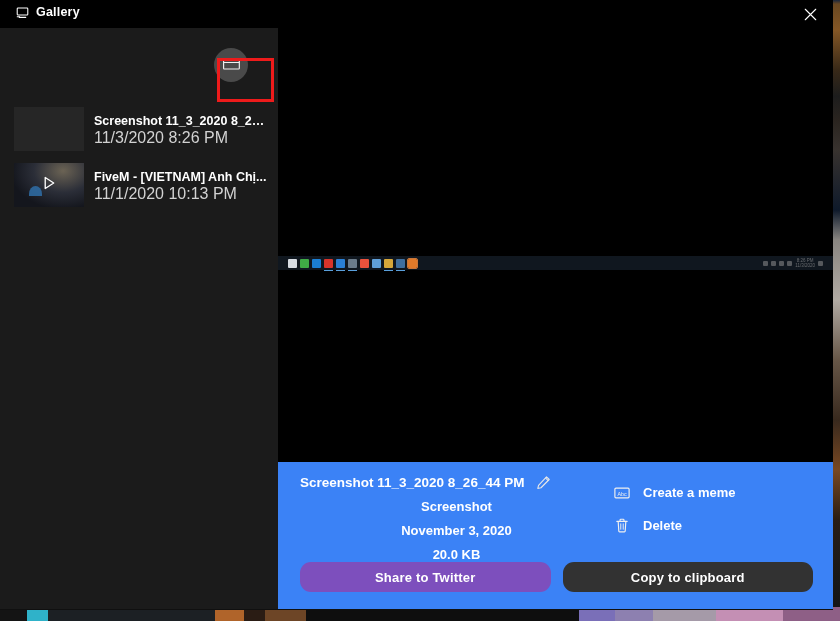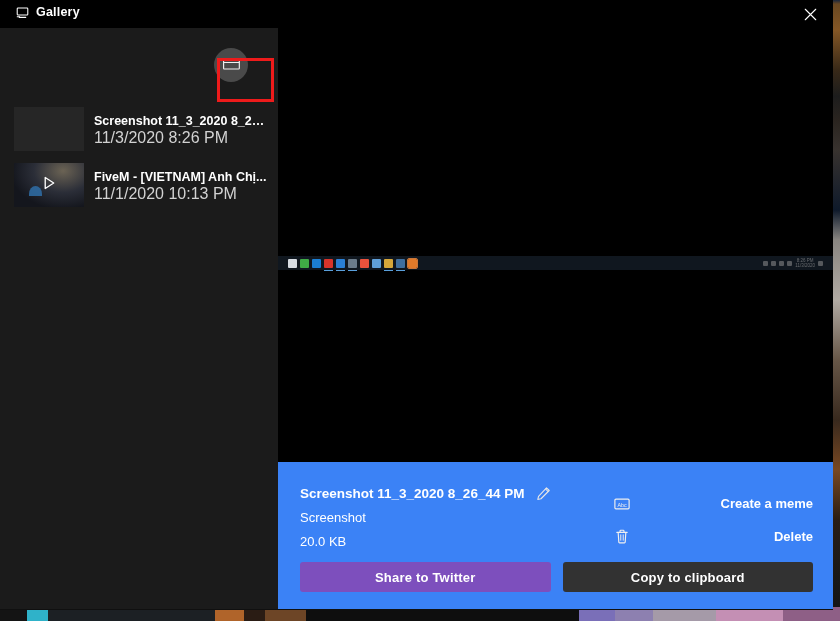--- a/index.html
+++ b/index.html
@@ -247,58 +247,58 @@
   }
   .meta-title {
     color: #ffffff;
     font-size: 13.5px;
     font-weight: bold;
     white-space: nowrap;
   }
   .meta-line {
     color: #ffffff;
     font-size: 13px;
-    font-weight: normal;
+    font-weight: bold;
     margin-top: 9px;
     white-space: nowrap;
+    text-align: center;
   }
   #edit-btn { cursor: pointer; display: flex; }
 
   #actions {
     width: 200px;
     flex: none;
     padding-top: 1px;
   }
   .action {
     display: flex;
     align-items: center;
     gap: 13px;
     height: 33px;
     cursor: pointer;
-    justify-content: space-between;
   }
   .action-label {
     color: #ffffff;
     font-size: 13px;
     font-weight: bold;
     white-space: nowrap;
   }
   .action-icon { width: 17px; display: flex; justify-content: center; flex: none; }
 
   
   #footer {
     display: flex;
     gap: 12px;
     padding: 0 20px 18px 22px;
   }
   .fbtn {
     height: 30px;
     flex: 1;
     border: none;
-    border-radius: 3px;
+    border-radius: 11px;
     color: #ffffff;
     font-family: "Liberation Sans", sans-serif;
     font-size: 13px;
     font-weight: bold;
     cursor: pointer;
     letter-spacing: .2px;
   }
   #share-btn { background: #7d4fbd; }
   #copy-btn  { background: #323232; }
 
@@ -428,20 +428,21 @@
           <div class="meta-row-title">
             <span class="meta-title">Screenshot 11_3_2020 8_26_44 PM</span>
             <span id="edit-btn">
               <svg width="15" height="15" viewBox="0 0 16 16">
                 <path d="M11.2 1.9 L14.1 4.8 L5.3 13.6 L1.9 14.4 L2.7 11 Z" fill="none" stroke="#e8e8e8" stroke-width="1.15" stroke-linejoin="round"></path>
                 <path d="M10.1 3 L13 5.9" stroke="#e8e8e8" stroke-width="1.1"></path>
               </svg>
             </span>
           </div>
           <div class="meta-line">Screenshot</div>
+          <div class="meta-line">November 3, 2020</div>
           <div class="meta-line">20.0 KB</div>
         </div>
 
         <div id="actions">
             <div class="action">
               <span class="action-icon">
                 <svg width="16" height="14" viewBox="0 0 18 15">
                   <rect x="1" y="2" width="16" height="11" rx="1.2" fill="none" stroke="#f0f0f0" stroke-width="1.3"></rect>
                   <text x="9" y="10.4" font-size="6" fill="#f0f0f0" text-anchor="middle" font-family="Liberation Sans, sans-serif">Abc</text>
                 </svg>

